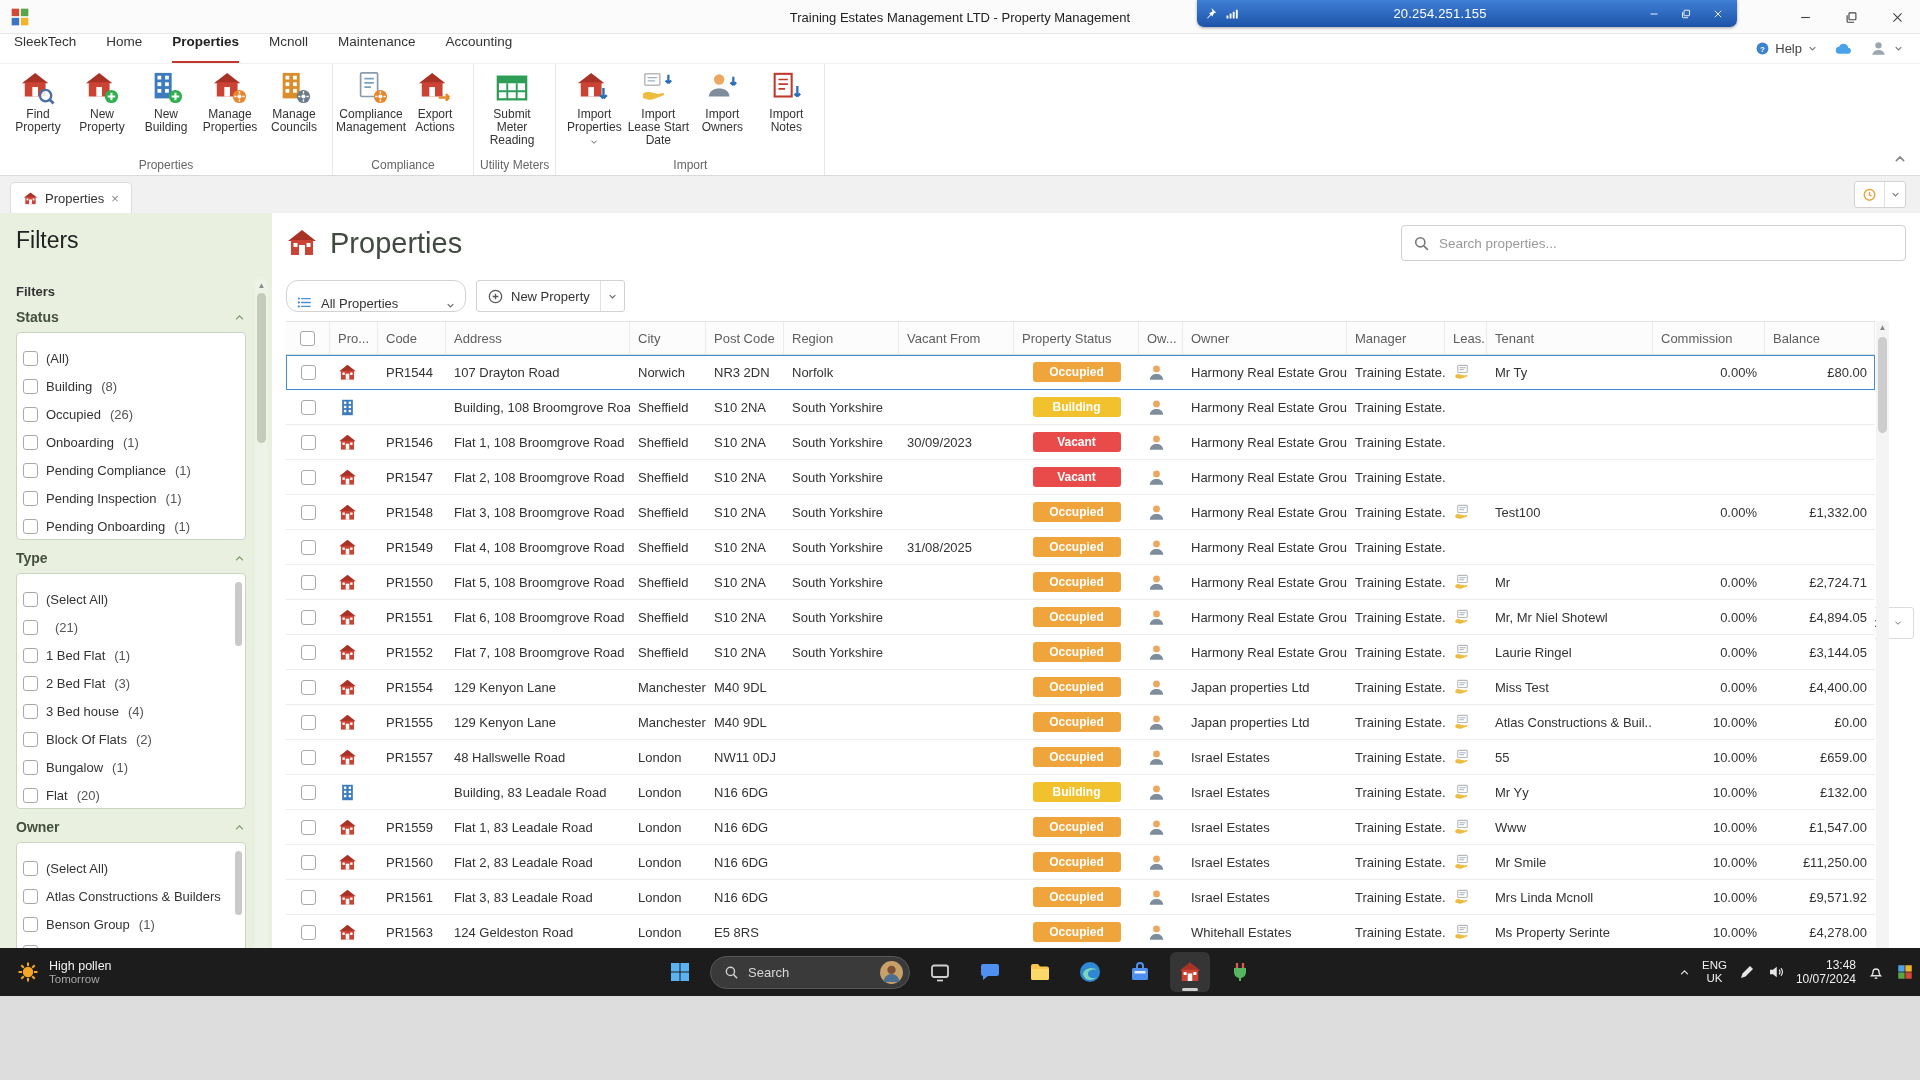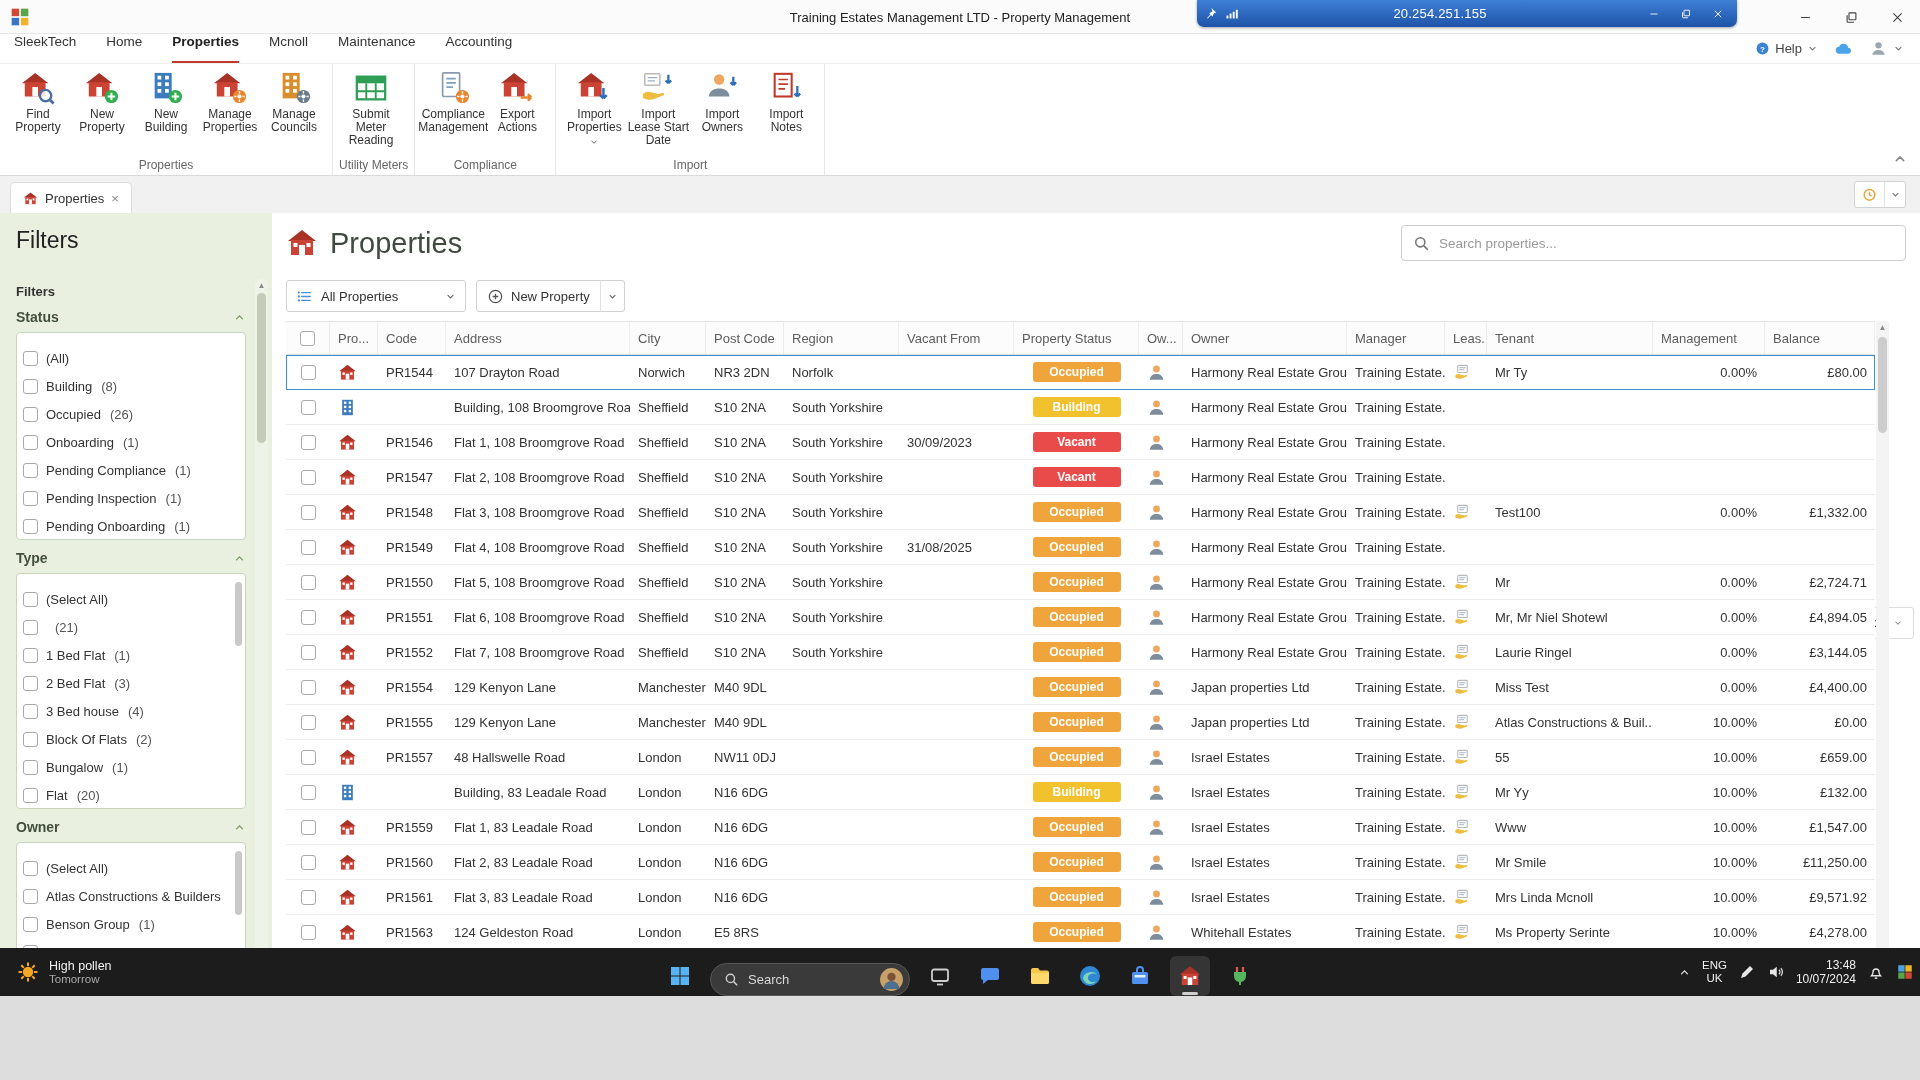--- a/index.html
+++ b/index.html
@@ -80,21 +80,21 @@
   .mh-left{display:flex;align-items:center;gap:12px}
   .mh-icon{width:32px;height:32px}
   .page-title{font-size:29px;color:#414a41;font-weight:500}
   .searchbox{width:505px;height:36px;border:1px solid #cfcfcf;border-radius:4px;display:flex;align-items:center;padding:0 10px;gap:8px;background:#fff}
   .searchbox .sic{width:19px;height:19px}
   .searchbox input{border:none;outline:none;flex:1;font-size:13.5px;font-family:inherit;color:#333;background:transparent}
   .searchbox input::placeholder{color:#9a9a9a}
 
   .toolbar{height:46px;display:flex;align-items:center;justify-content:space-between}
   .tb-left{display:flex;align-items:center;gap:10px}
-  .view-select{width:180px;height:32px;border:1px solid #d2d2d2;border-radius:3px;background:#fff;display:flex;align-items:center;gap:8px;padding:0 9px;font-size:13px;color:#333}
+  .view-select{width:180px;height:32px;border:1px solid #d2d2d2;border-radius:12px;background:#fff;display:flex;align-items:flex-end;gap:8px;padding:0 9px;font-size:13px;color:#333}
   .view-select .ic16{width:17px;height:17px}
   .vs-caret{margin-left:auto;width:11px;height:11px;color:#666}
   .np-btn{height:32px;border:1px solid #d2d2d2;border-radius:3px;background:#fff;display:flex;align-items:center;font-size:13px;color:#333}
   .np-main{display:flex;align-items:center;gap:7px;padding:0 10px;height:100%}
   .np-caret{width:24px;height:100%;display:flex;align-items:center;justify-content:center;border-left:1px solid #e2e2e2;color:#666}
   .np-caret span{width:11px;height:11px}
   .ic16{width:17px;height:17px}
   .tb-right{display:flex;align-items:center;gap:8px}
   .tbtn{height:32px;border:1px solid #dcdcdc;border-radius:3px;background:#fff;display:flex;align-items:center;gap:7px;padding:0 10px;font-size:13px;color:#444}
   .tbtn .bicon{width:17px;height:17px}
@@ -130,21 +130,21 @@
   .hscroll .lt,.hscroll .rt{position:absolute;top:1px;font-size:9px;color:#222;line-height:11px}
   .hscroll .lt{left:2px}.hscroll .rt{right:2px}
   .hscroll .thumb{position:absolute;left:16px;top:2px;width:1130px;height:9px;background:#4f4f4f;border-radius:5px}
 
   
   .taskbar{position:absolute;left:0;right:0;bottom:0;height:48px;background:#1c1c1c;color:#eee}
   .weather{position:absolute;left:4px;top:0;height:100%;display:flex;align-items:center;gap:9px;padding:0 12px}
   .wicon{width:24px;height:24px}
   .w1{font-size:12.5px;color:#f2f2f2}
   .w2{font-size:11.5px;color:#a8a8a8}
-  .tb-center{position:absolute;left:50%;transform:translateX(-50%);height:100%;display:flex;align-items:flex-end;gap:10px}
+  .tb-center{position:absolute;left:50%;transform:translateX(-50%);height:100%;display:flex;align-items:center;gap:10px}
   .tb-icon{width:40px;height:40px;border-radius:6px;display:flex;align-items:center;justify-content:center;position:relative}
   .tb-icon svg{width:24px;height:24px}
   .tb-icon.active{background:#353535}
   .tb-icon.active::after{content:"";position:absolute;bottom:1px;left:12px;right:12px;height:3px;border-radius:2px;background:#cfcfcf}
   .tb-search{height:33px;min-width:200px;background:#3a3a3a;border:1px solid #585858;border-radius:17px;display:flex;align-items:center;gap:8px;padding:0 5px 0 12px}
   .tbs-icon{width:17px;height:17px}
   .tbs-icon svg *{stroke:#cfcfcf}
   .tbs-text{font-size:13px;color:#d8d8d8;flex:1}
   .tbs-avatar{width:25px;height:25px;border-radius:50%;overflow:hidden}
   .tb-right{position:absolute;right:6px;top:0;height:100%;display:flex;align-items:center;gap:11px}
@@ -363,37 +363,20 @@
                 <span class="rlabel">Manage Councils</span>
 
               </div>
           </div>
           <div class="rgroup-label">Properties</div>
         </div>
         <div class="rgroup">
           <div class="rbuttons">
 
           <div class="rbtn">
-                <span class="ricon" data-icon="meter">
-                <svg viewBox="0 0 36 36">
-                  <rect x="3" y="6" width="30" height="24" fill="#fff" stroke="#2e9e57" stroke-width="2.4"></rect>
-                  <rect x="3" y="6" width="30" height="7" fill="#2e9e57"></rect>
-                  <path d="M13 13v17M23 13v17M3 21.5h30" stroke="#2e9e57" stroke-width="2"></path>
-                </svg>
-              </span>
-                <span class="rlabel">Submit Meter Reading</span>
-
-              </div>
-          </div>
-          <div class="rgroup-label">Utility Meters</div>
-        </div>
-        <div class="rgroup">
-          <div class="rbuttons">
-
-          <div class="rbtn">
                 <span class="ricon" data-icon="compliance">
                 <svg viewBox="0 0 36 36">
                   <rect x="7" y="2" width="18" height="25" rx="1.5" fill="#fff" stroke="#8a9bb0" stroke-width="1.8"></rect>
                   <path d="M11 8h10M11 12.5h10M11 17h7" stroke="#7aa0c4" stroke-width="1.8" fill="none"></path>
                   <circle cx="28" cy="27" r="7" fill="#e8862c"></circle>
                   <circle cx="28" cy="27" r="2.2" fill="#fff"></circle>
                   <path d="M28 21.5v2.3M28 30.2v2.3M22.5 27h2.3M31.2 27h2.3" stroke="#fff" stroke-width="1.5"></path>
                 </svg>
               </span>
                 <span class="rlabel">Compliance Management</span>
@@ -406,20 +389,37 @@
                   <rect x="4" y="12" width="22" height="15" fill="#cb4335"></rect>
                   <rect x="12" y="17" width="6" height="10" fill="#fff"></rect>
                   <path d="M22 28h11m0 0-3.5-3.5M33 28l-3.5 3.5" stroke="#e8862c" stroke-width="2.6" fill="none"></path>
                 </svg>
               </span>
                 <span class="rlabel">Export Actions</span>
 
               </div>
           </div>
           <div class="rgroup-label">Compliance</div>
+        </div>
+        <div class="rgroup">
+          <div class="rbuttons">
+
+          <div class="rbtn">
+                <span class="ricon" data-icon="meter">
+                <svg viewBox="0 0 36 36">
+                  <rect x="3" y="6" width="30" height="24" fill="#fff" stroke="#2e9e57" stroke-width="2.4"></rect>
+                  <rect x="3" y="6" width="30" height="7" fill="#2e9e57"></rect>
+                  <path d="M13 13v17M23 13v17M3 21.5h30" stroke="#2e9e57" stroke-width="2"></path>
+                </svg>
+              </span>
+                <span class="rlabel">Submit Meter Reading</span>
+
+              </div>
+          </div>
+          <div class="rgroup-label">Utility Meters</div>
         </div>
         <div class="rgroup">
           <div class="rbuttons">
 
           <div class="rbtn caret">
                 <span class="ricon" data-icon="import-properties">
                 <svg viewBox="0 0 36 36">
                   <polygon points="15,2 29,13 1,13" fill="#a93226"></polygon>
                   <rect x="4" y="12" width="22" height="15" fill="#cb4335"></rect>
                   <rect x="12" y="17" width="6" height="10" fill="#fff"></rect>
@@ -829,21 +829,21 @@
           <div class="th">City</div>
           <div class="th">Post Code</div>
           <div class="th">Region</div>
           <div class="th">Vacant From</div>
           <div class="th">Property Status</div>
           <div class="th">Ow...</div>
           <div class="th">Owner</div>
           <div class="th">Manager</div>
           <div class="th">Leas...</div>
           <div class="th">Tenant</div>
-          <div class="th">Management</div>
+          <div class="th">Commission</div>
           <div class="th">Balance</div>
         </div>
         <div class="tbody">
 
         <div class="tr gridcols selected">
               <div class="td c-check">
                 <span class="cb"></span>
               </div>
               <div class="td">
                 <span class="cellicon" data-icon="house">

